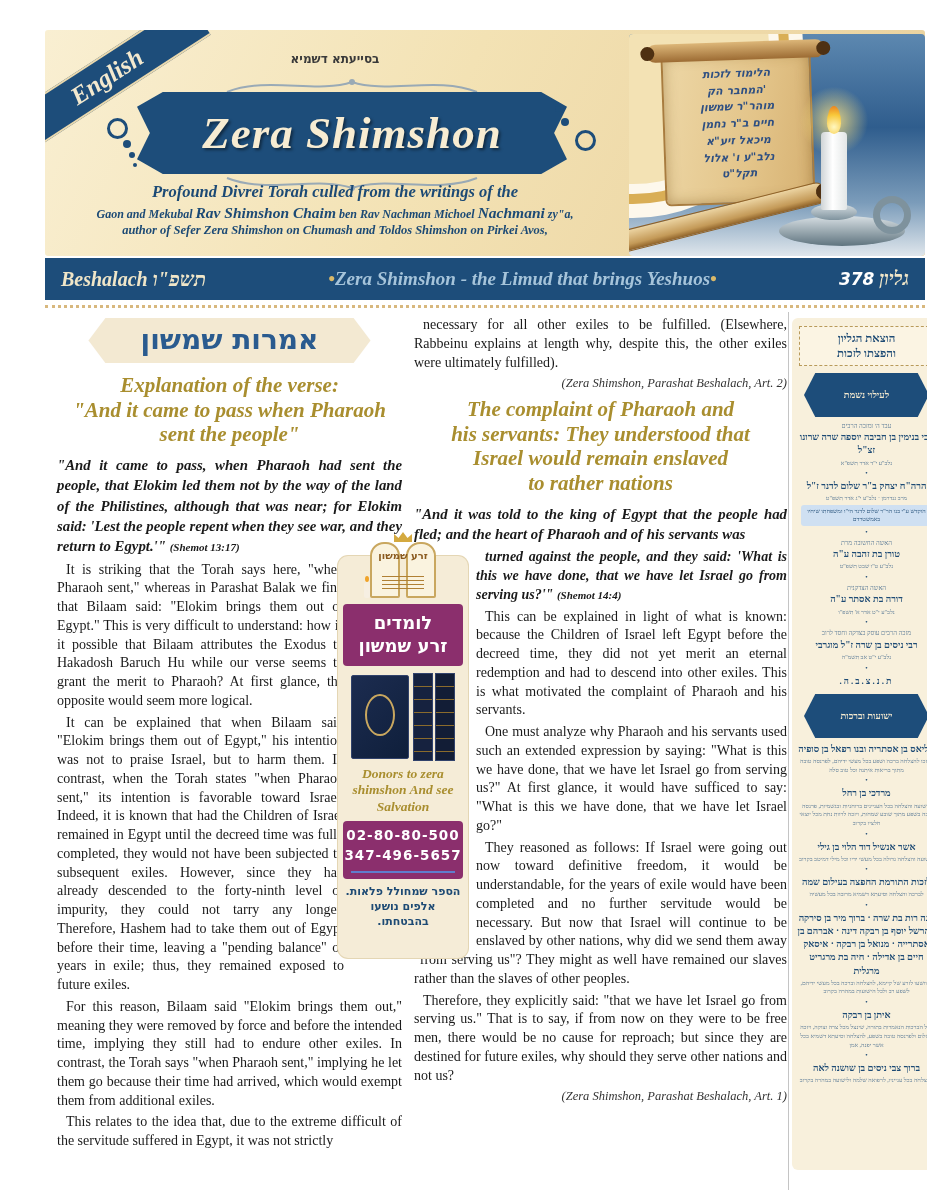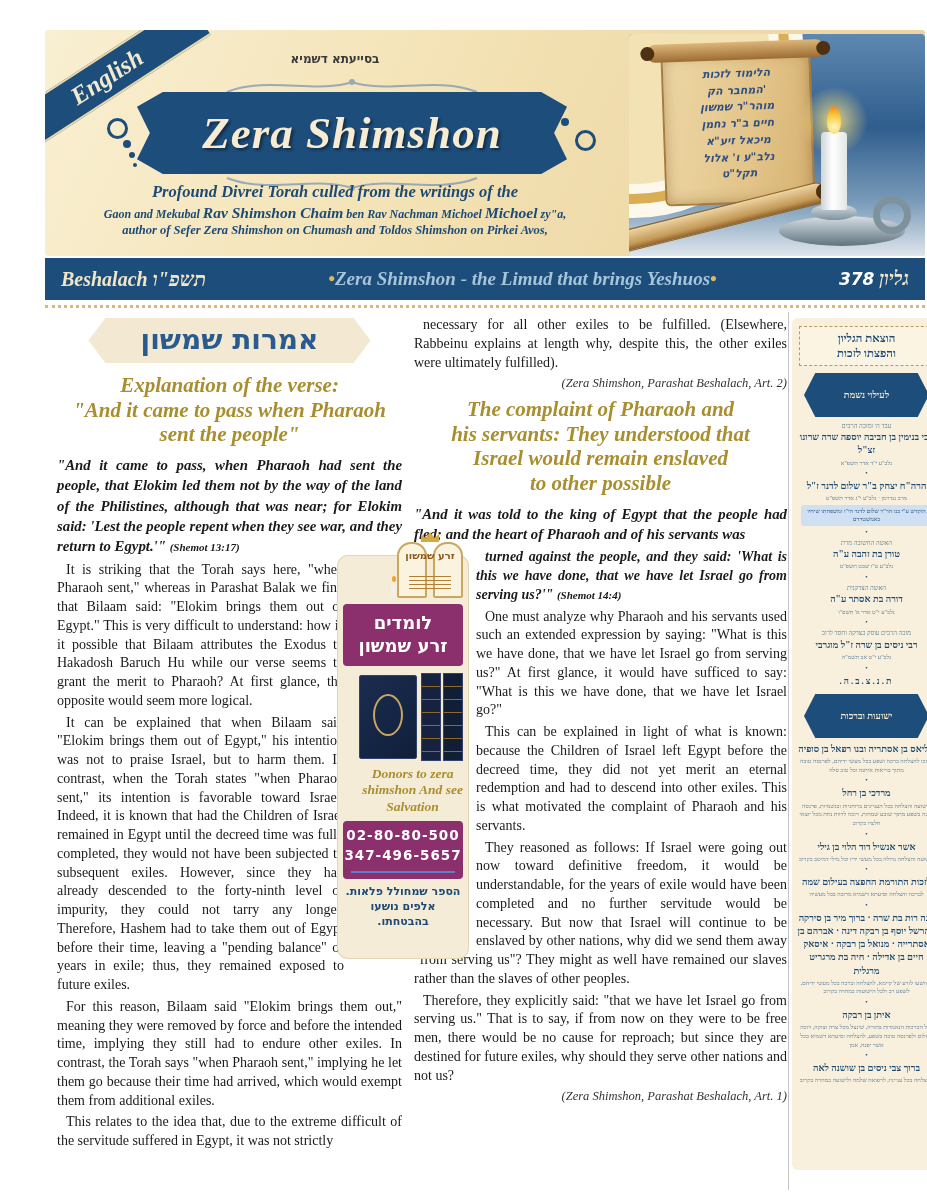--- a/index.html
+++ b/index.html
@@ -91,21 +91,21 @@
   .quote{font-weight:bold;font-style:italic;font-size:14.8px;line-height:1.38;text-align:justify;margin:0 0 4px;}
   .quote .ref{font-size:11px;}
   .bodytext p{margin:0 0 3px;text-indent:9px;font-size:14px;line-height:1.34;text-align:justify;}
   .attrib{text-align:right;font-style:italic;font-size:12.5px;color:#333;margin:4px 0 6px;}
   .spacer-r{float:right;width:58px;height:402px;}
   .spacer-l{float:left;width:62px;height:398px;}
   .wrapzone{overflow:visible;}
 
   
   .ad-box{position:absolute;left:338px;top:556px;width:130px;height:402px;background:#f5ecd7;border-radius:10px;
-            z-index:8;box-sizing:border-box;padding:6px 5px;display:flex;flex-direction:column;align-items:flex-end;
+            z-index:8;box-sizing:border-box;padding:6px 5px;display:flex;flex-direction:column;align-items:center;
             box-shadow:0 0 0 1px #e4d6b4;}
   .tablets{position:relative;width:66px;height:58px;margin:-20px 0 4px;}
   .crown{position:absolute;left:24px;top:-10px;width:18px;height:10px;background:#d4a93f;
             clip-path:polygon(0 100%,0 20%,25% 60%,50% 0,75% 60%,100% 20%,100% 100%);}
   .tab{position:absolute;top:0;width:30px;height:56px;background:#faf3df;border:2px solid #c9a75f;border-radius:14px 14px 2px 2px;box-sizing:border-box;}
   .tab.l{left:0;} .tab.r{right:0;}
   .tab-text{position:absolute;left:0;right:0;top:8px;text-align:center;font-weight:bold;font-size:10px;color:#8a5a1f;
             font-family:"DejaVu Sans",sans-serif;line-height:1.15;z-index:2;}
   .tab-lines{position:absolute;left:12px;right:12px;top:34px;height:14px;z-index:2;
             background:repeating-linear-gradient(180deg,#b08034 0 1px,transparent 1px 4px);}
@@ -170,21 +170,21 @@
         <div class="dot d3"></div>
     </div>
     <div class="deco deco-right">
       <div class="ring"></div>
         <div class="dot d1"></div>
         <div class="dot d2"></div>
     </div>
 
     <div class="head-text">
       <div class="sub1">Profound Divrei Torah culled from the writings of the</div>
-      <div class="sub2"><span>Gaon and Mekubal </span><span class="big">Rav Shimshon Chaim</span><span> ben Rav Nachman Michoel </span><span class="big">Michoel</span><span> zy"a,</span></div>
+      <div class="sub2"><span>Gaon and Mekubal </span><span class="big">Rav Shimshon Chaim</span><span> ben Rav Nachman Michoel </span><span class="big">Nachmani</span><span> zy"a,</span></div>
       <div class="sub3">author of Sefer Zera Shimshon on Chumash and Toldos Shimshon on Pirkei Avos,</div>
     </div>
 
     <div class="photo-panel">
       <div class="arc-decor"></div>
       <div class="scroll">
         <div class="roll-top"></div>
         <div class="scroll-text">
             <div>הלימוד לזכות</div>
             <div>המחבר הק'</div>
@@ -239,29 +239,29 @@
 
   <section class="col-mid">
     <div class="bodytext">
       <p>necessary for all other exiles to be fulfilled. (Elsewhere, Rabbeinu explains at length why, despite this, the other exiles were ultimately fulfilled).</p>
     </div>
     <div class="attrib">(Zera Shimshon, Parashat Beshalach, Art. 2)</div>
     <h1 class="gold-head">
         <div>The complaint of Pharaoh and</div>
         <div>his servants: They understood that</div>
         <div>Israel would remain enslaved</div>
-        <div>to other possible</div>
+        <div>to rather nations</div>
       </h1>
     <p class="quote">"And it was told to the king of Egypt that the people had fled; and the heart of Pharaoh and of his servants was</p>
     <div class="wrapzone bodytext">
       <div class="spacer-l"></div>
       <p class="quote"><span>turned against the people, and they said: 'What is this we have done, that we have let Israel go from serving us?'" </span><span class="ref">(Shemot 14:4)</span></p>
       <div>
+          <p>This can be explained in light of what is known: because the Children of Israel left Egypt before the decreed time, they did not yet merit an eternal redemption and had to descend into other exiles. This is what motivated the complaint of Pharaoh and his servants.</p>
           <p>One must analyze why Pharaoh and his servants used such an extended expression by saying: "What is this we have done, that we have let Israel go from serving us?" At first glance, it would have sufficed to say: "What is this we have done, that we have let Israel go?"</p>
-          <p>This can be explained in light of what is known: because the Children of Israel left Egypt before the decreed time, they did not yet merit an eternal redemption and had to descend into other exiles. This is what motivated the complaint of Pharaoh and his servants.</p>
           <p>They reasoned as follows: If Israel were going out now toward definitive freedom, it would be understandable, for the years of exile would have been completed and no further servitude would be necessary. But now that Israel will continue to be enslaved by other nations, why did we send them away "from serving us"? They might as well have remained our slaves rather than the slaves of other peoples.</p>
           <p>Therefore, they explicitly said: "that we have let Israel go from serving us." That is to say, if from now on they were to be free men, there would be no cause for reproach; but since they are destined for future exiles, why should they serve other nations and not us?</p>
         </div>
     </div>
     <div class="attrib">(Zera Shimshon, Parashat Beshalach, Art. 1)</div>
   </section>
 
   <div class="ad-box">
     <div class="tablets">
       <div class="crown"></div>

